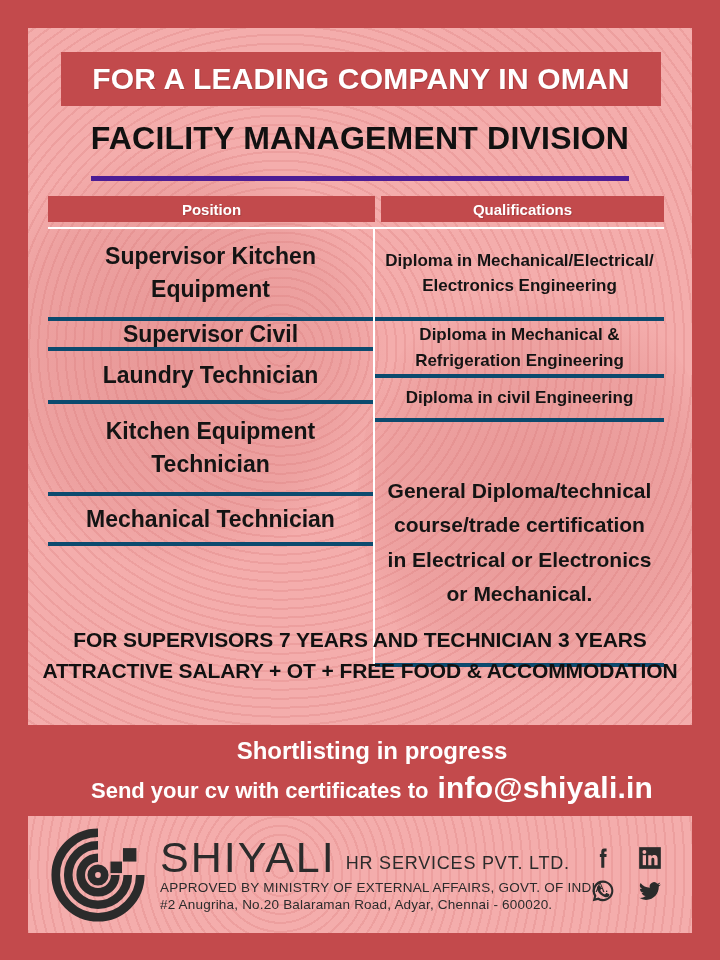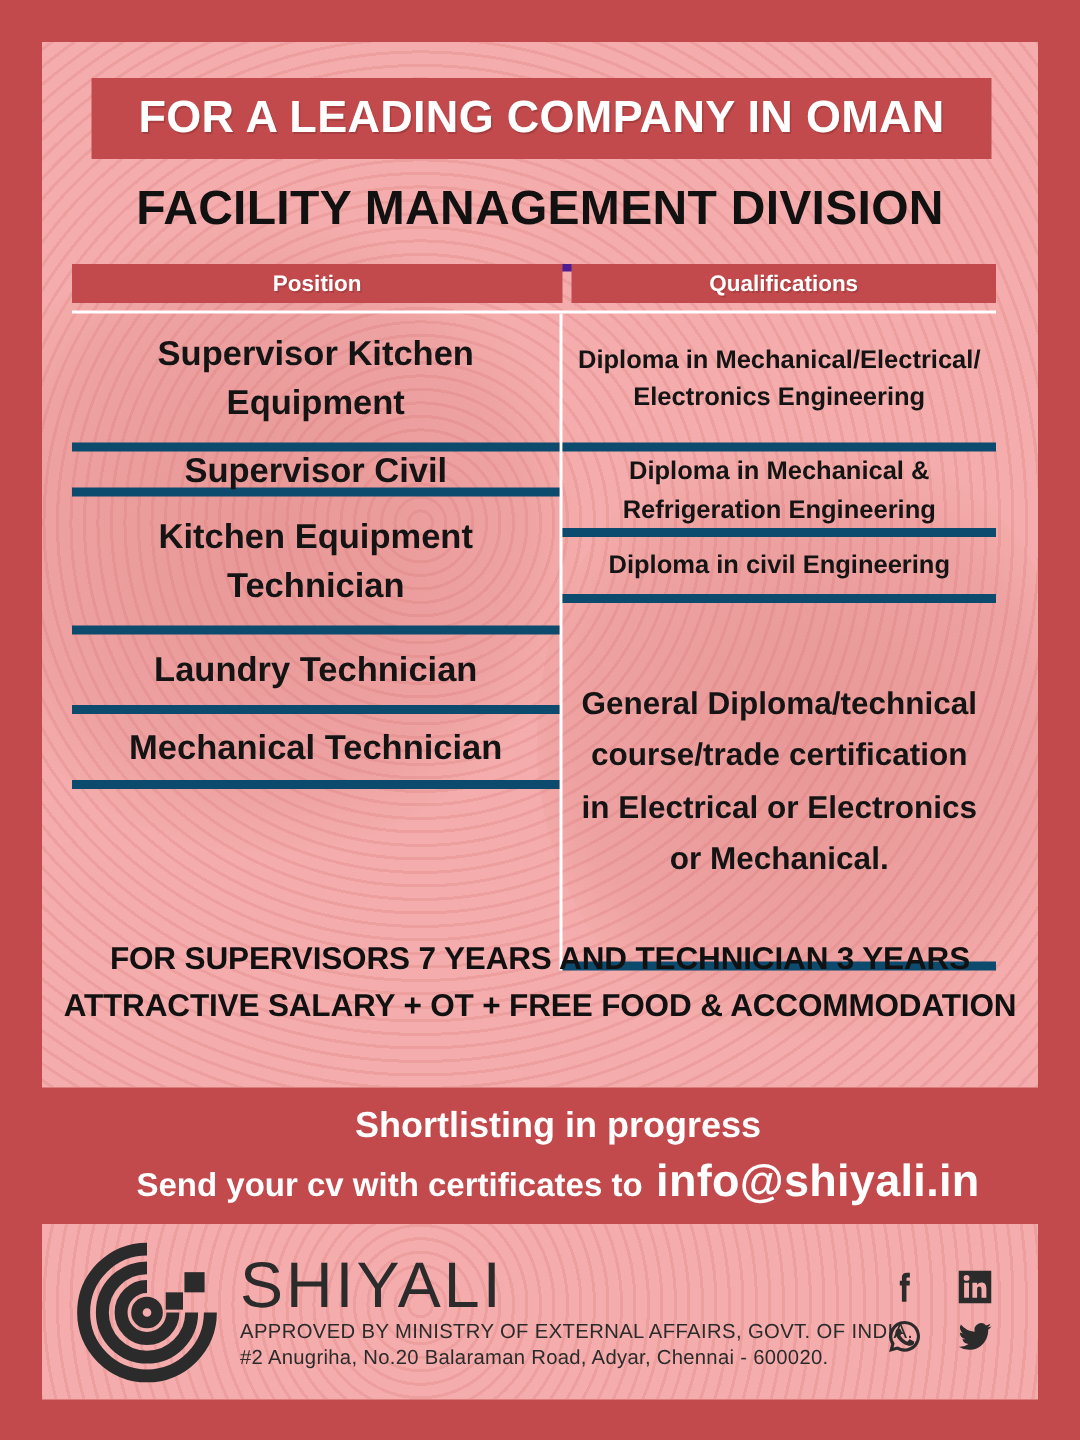--- a/index.html
+++ b/index.html
@@ -94,20 +94,21 @@
   .table {
     position: absolute;
     left: 20px;
     top: 148px;
     width: 616px;
   }
   .thead {
     display: flex;
     gap: 6px;
     height: 26px;
+    margin-top: 20px;
   }
   .th {
     background: #c24a4c;
     color: #ffffff;
     font-size: 15px;
     font-weight: bold;
     display: flex;
     align-items: center;
     justify-content: center;
     text-shadow: 1px 1px 0 rgba(120,40,40,.3);
@@ -124,21 +125,21 @@
     width: 327px;
     border-right: 2px solid #ffffff;
     box-sizing: border-box;
   }
   .col-right {
     flex: 1;
     box-sizing: border-box;
   }
   .cell {
     box-sizing: border-box;
-    border-bottom: 6px solid #0c4a6e;
+    border-bottom: 4px solid #0c4a6e;
     display: flex;
     align-items: center;
     justify-content: center;
     text-align: center;
     color: #141414;
     padding: 2px 8px;
   }
   .cell-pos {
     font-size: 23px;
     font-weight: bold;
@@ -291,22 +292,22 @@
       <div class="thead">
         <div class="th pos">Position</div>
         <div class="th qual">Qualifications</div>
       </div>
 
       <div class="tbody">
 
         <div class="col-left">
           <div class="cell cell-pos" style="height:92px;">Supervisor Kitchen Equipment</div>
           <div class="cell cell-pos" style="height:30px;">Supervisor Civil</div>
+          <div class="cell cell-pos" style="height:53px;">Laundry Technician</div>
           <div class="cell cell-pos" style="height:92px;">Kitchen Equipment Technician</div>
-          <div class="cell cell-pos" style="height:53px;">Laundry Technician</div>
           <div class="cell cell-pos" style="height:50px;">Mechanical Technician</div>
         </div>
 
         <div class="col-right">
           <div class="cell cell-qual" style="height:92px;">Diploma in Mechanical/Electrical/ Electronics Engineering</div>
           <div class="cell cell-qual" style="height:57px;">Diploma in Mechanical &amp; Refrigeration Engineering</div>
           <div class="cell cell-qual" style="height:44px;">Diploma in civil Engineering</div>
           <div class="cell cell-qual big" style="height:245px;">General Diploma/technical course/trade certification in Electrical or Electronics or Mechanical.</div>
         </div>
 
@@ -346,20 +347,21 @@
         <circle cx="50" cy="50" r="7" stroke-width="8"></circle>
       </g>
 
       <rect x="76" y="22" width="14" height="14" fill="#2b2b2b"></rect>
       <rect x="63" y="36" width="12" height="12" fill="#2b2b2b"></rect>
     </svg>
 
     <div class="brand">
       <div class="brand-row">
         <div class="brand-name">SHIYALI</div>
+        <div class="brand-sub">HR SERVICES PVT. LTD.</div>
       </div>
       <div class="brand-approved">APPROVED BY MINISTRY OF EXTERNAL AFFAIRS, GOVT. OF INDIA.</div>
       <div class="brand-address">#2 Anugriha, No.20 Balaraman Road, Adyar, Chennai - 600020.</div>
     </div>
 
     <div class="social">
 
       <svg width="26" height="26" viewBox="0 0 24 24">
         <path fill="#2b2b2b" d="M15.3 8.2h-2.1V6.9c0-.6.4-.8.7-.8h1.4V3.3h-2c-2.4 0-2.9 1.8-2.9 2.9v2H9.1v2.9h1.3V21h2.8v-9.9h2l.1-2.9z"></path>
       </svg>

